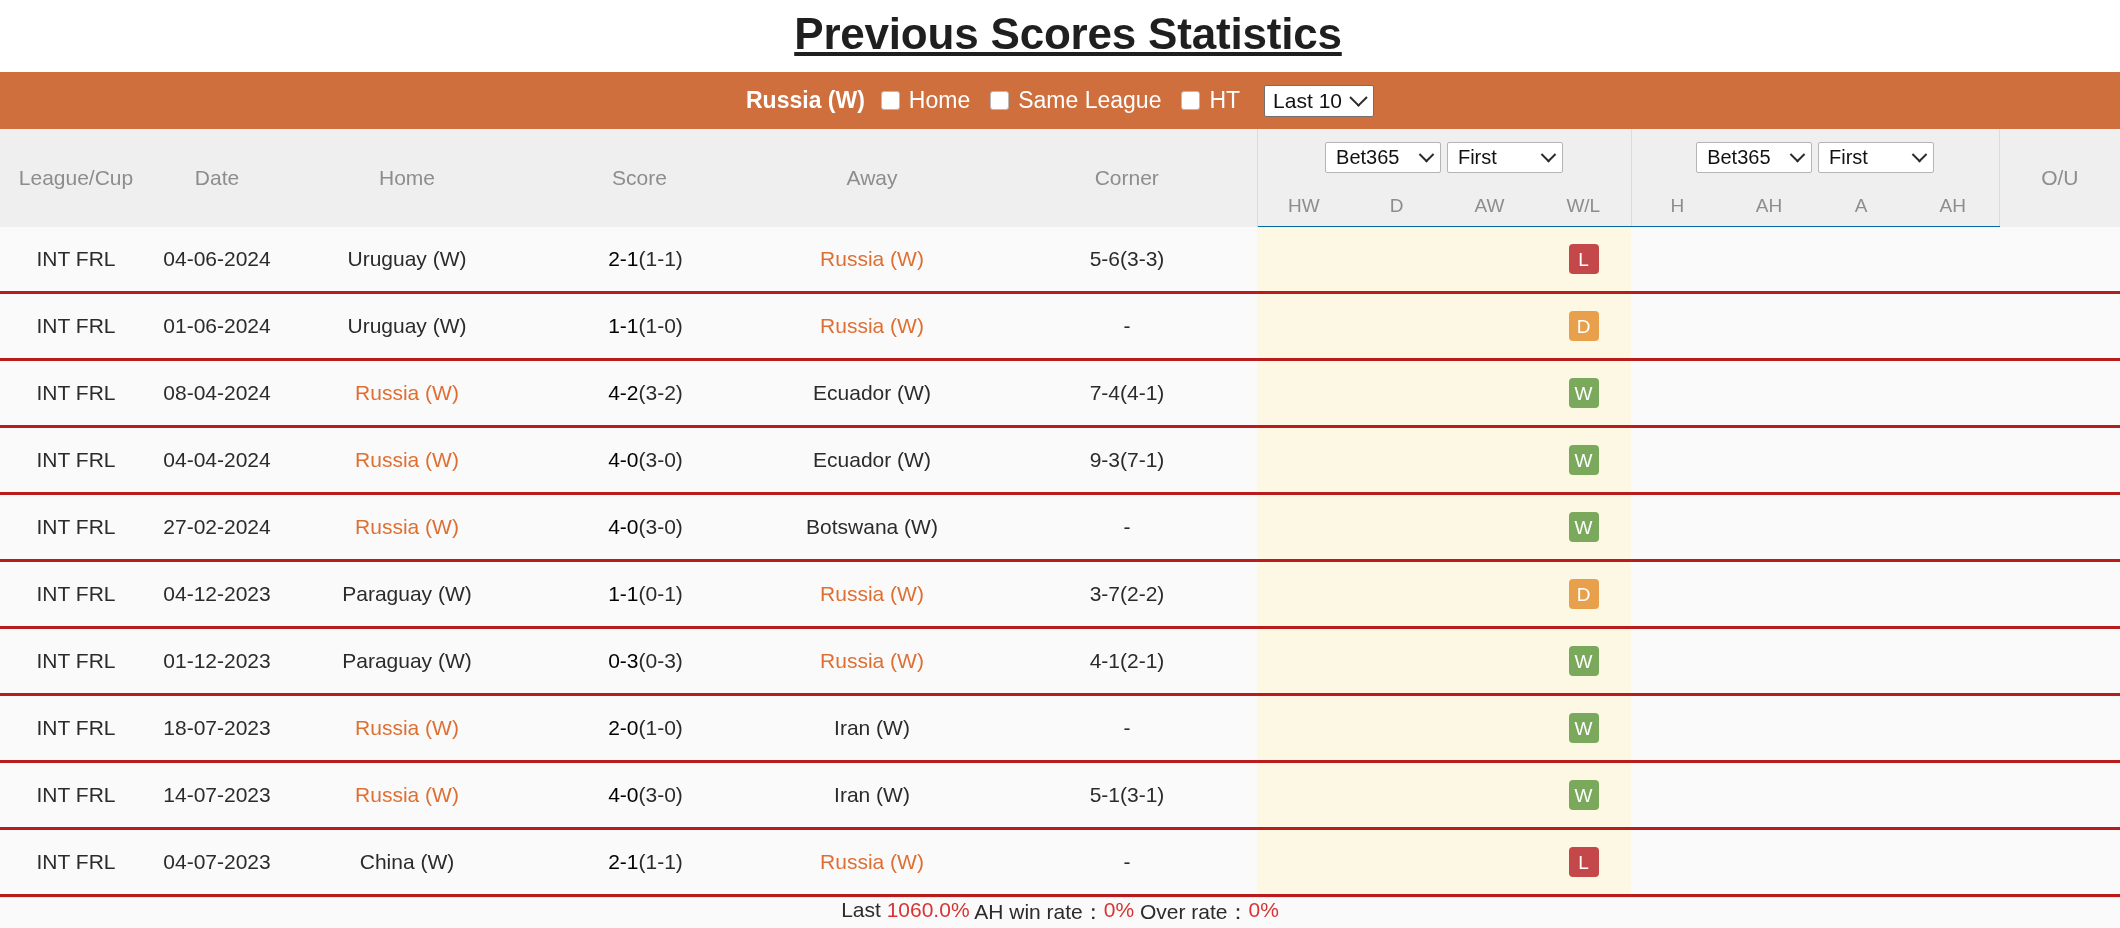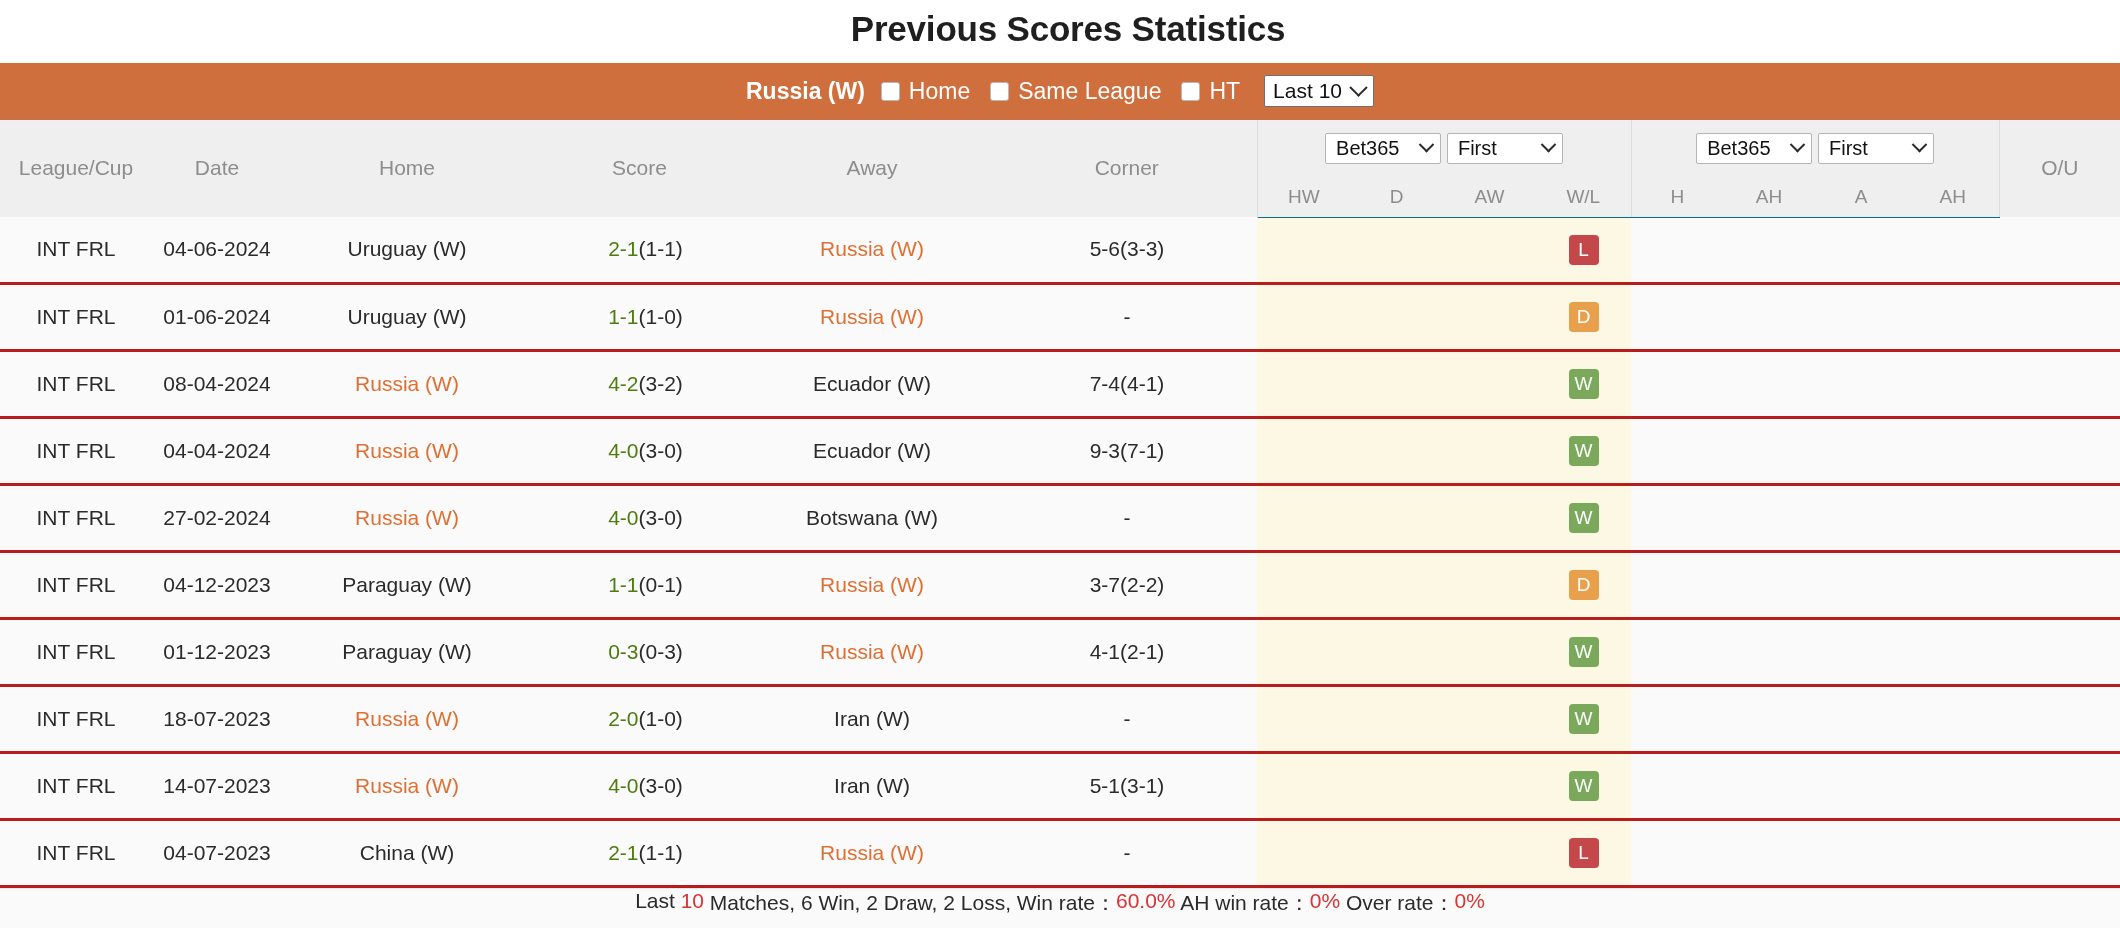--- a/index.html
+++ b/index.html
@@ -10,26 +10,27 @@
   body {
     width: 2120px;
     height: 928px;
     font-family: "Liberation Sans", sans-serif;
     color: #222;
     overflow: hidden;
   }
 
   .page-title {
     text-align: center;
-    font-size: 35px;
+    font-size: 44px;
     font-weight: bold;
     color: #1f1f1f;
     letter-spacing: -0.2px;
     padding: 10px 0 14px 16px;
     line-height: 1.1;
+    text-decoration: underline;
   }
 
   
   .filter-bar {
     background: #cf6f3e;
     height: 57px;
     display: flex;
     align-items: center;
     justify-content: center;
     gap: 0px;
@@ -139,21 +140,21 @@
   }
   tbody td {
     height: 64px;
     font-size: 21px;
     text-align: center;
     vertical-align: middle;
     color: #2b2b2b;
   }
   td.hl { background: #fdf8e4; }
   .team-hl { color: #de6f33; }
-  .score-main { color: #4d7c0f; margin-left: 12px; }
+  .score-main { color: #000000; margin-left: 12px; }
   .score-ht { color: #2b2b2b; }
 
   .badge {
     display: inline-flex;
     align-items: center;
     justify-content: center;
     width: 30px;
     height: 30px;
     border-radius: 4px;
     color: #ffffff;
@@ -441,14 +442,14 @@
         <td></td>
         <td></td>
         <td></td>
         <td></td>
         <td></td>
       </tr>
     </tbody>
 </table>
 
 <div class="summary">
-  <span>Last </span><span class="red">10</span><span> Matches, 6 Win, 2 Draw, 2 Loss, Win rate：</span><span class="red">60.0%</span><span> AH win rate：</span><span class="red">0%</span><span> Over rate：</span><span class="red">0%</span>
+  <span>Last </span><span class="red">10</span><span class="red">60.0%</span><span> AH win rate：</span><span class="red">0%</span><span> Over rate：</span><span class="red">0%</span>
 </div>
 
 </body></html>

